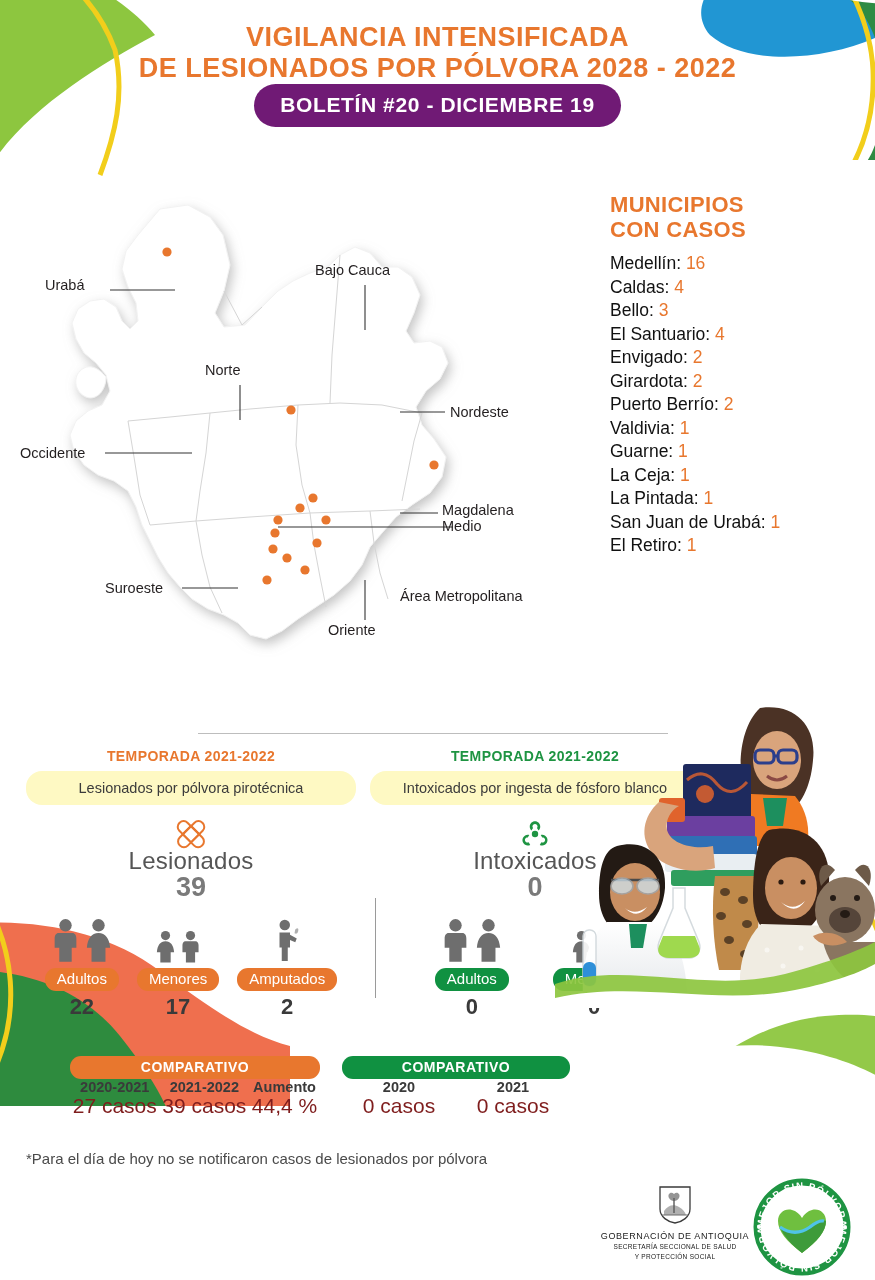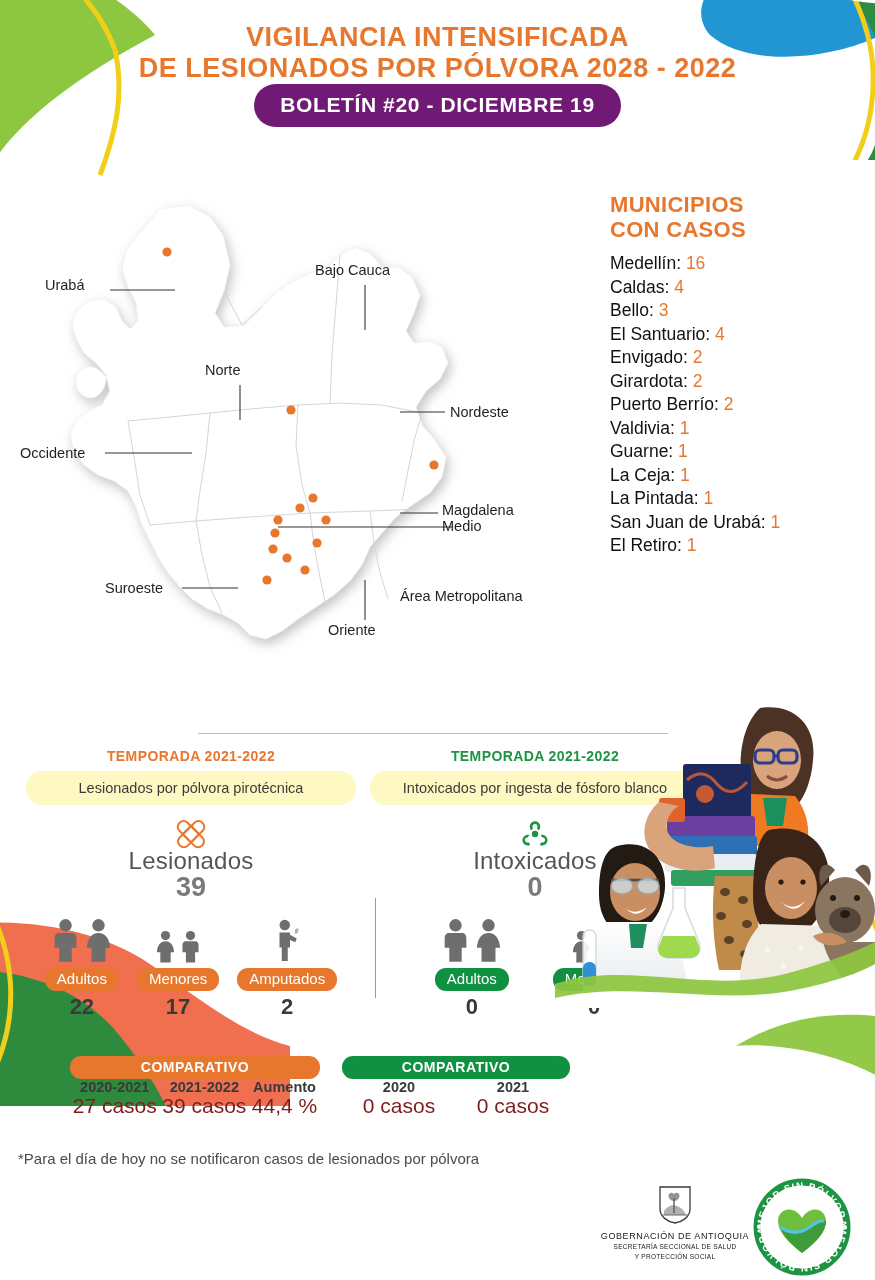--- a/index.html
+++ b/index.html
@@ -86,21 +86,21 @@
     text-align:center; border-radius:11px; padding:3px 0 4px;
   }
   #comp-left  .comp-head { background:#E8772E; }
   #comp-right .comp-head { background:#109141; }
   .comp-cols { display:flex; justify-content:space-around; }
   .comp-col { text-align:center; }
   .comp-col .k { font-size:14.5px; font-weight:bold; color:#3a3a3a; line-height:17px; }
   .comp-col .v { font-size:21px; font-weight:normal; color:#7f1d1d; line-height:20px; }
 
   .footnote {
-    position:absolute; left:18px; top:1150px; width:560px;
+    position:absolute; left:26px; top:1150px; width:560px;
     font-size:15px; color:#4a4a4a;
   }
 
   
   .photo { position:absolute; right:0px; bottom:68px; width:320px; height:310px; overflow:hidden; }
 
   
   .gov-logo { position:absolute; left:600px; top:1185px; width:150px; text-align:center; }
   .gov-name { font-size:9px; letter-spacing:.6px; color:#1a1a1a; margin-top:2px; }
   .gov-sub  { font-size:6.5px; letter-spacing:.3px; color:#1a1a1a; line-height:8px; margin-top:2px; }

